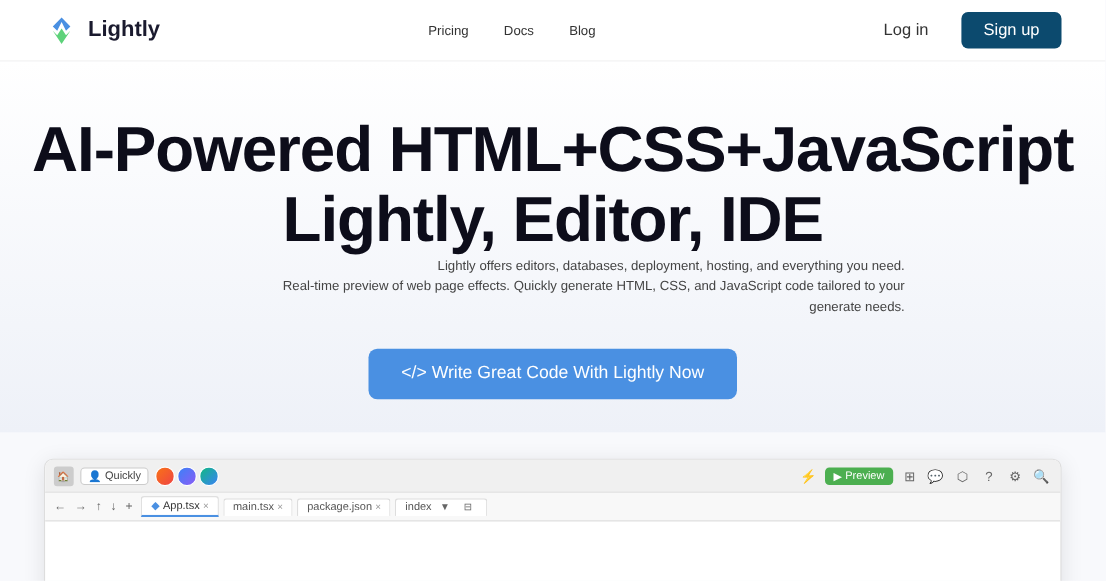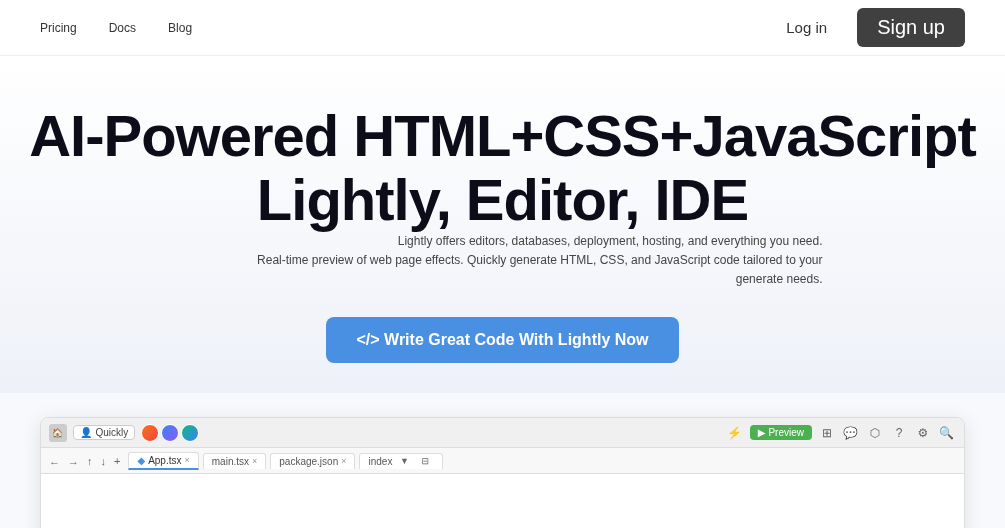--- a/index.html
+++ b/index.html
@@ -55,23 +55,23 @@
       border: none;
       background: transparent;
       font-size: 15px;
       color: #333;
       cursor: pointer;
       border-radius: 6px;
     }
     .btn-signup {
       padding: 8px 20px;
       border: none;
-      background: #404040;
+      background: #0c4a6e;
       color: white;
-      font-size: 20px;
+      font-size: 15px;
       font-weight: 500;
       cursor: pointer;
       border-radius: 6px;
     }
 
     
     .hero {
       background: linear-gradient(180deg, #ffffff 0%, #eef1f8 100%);
       text-align: center;
       padding: 48px 20px 30px;
@@ -90,21 +90,21 @@
       max-width: 640px;
       margin: 0 auto 28px;
       text-align: right;
     }
     .btn-cta {
       display: inline-block;
       padding: 14px 30px;
       background: #4A90E2;
       color: white;
       font-size: 16px;
-      font-weight: 700;
+      font-weight: 400;
       border: none;
       border-radius: 8px;
       cursor: pointer;
     }
 
     
     .ide-preview {
       background: white;
       border: 1px solid #ddd;
       border-radius: 8px 8px 0 0;
@@ -221,20 +221,28 @@
     }
 
     .ide-wrapper {
       position: relative;
     }
   </style>
 </head>
 <body>
 
 <nav class="navbar">
+  <div class="navbar-left">
+
+    <svg class="logo-icon" viewBox="0 0 32 32" fill="none" xmlns="http://www.w3.org/2000/svg">
+      <path d="M16 4 L8 12 L12 16 L16 8 L20 16 L24 12 Z" fill="#4A90E2"></path>
+      <path d="M8 16 L16 28 L24 16 L20 20 L16 14 L12 20 Z" fill="#34C759" opacity="0.8"></path>
+    </svg>
+    <span class="logo-text">Lightly</span>
+  </div>
 
   <div class="navbar-center">
     <a class="nav-link">Pricing</a>
     <a class="nav-link">Docs</a>
     <a class="nav-link">Blog</a>
   </div>
 
   <div class="navbar-right">
     <button class="btn-login">Log in</button>
     <button class="btn-signup">Sign up</button>

